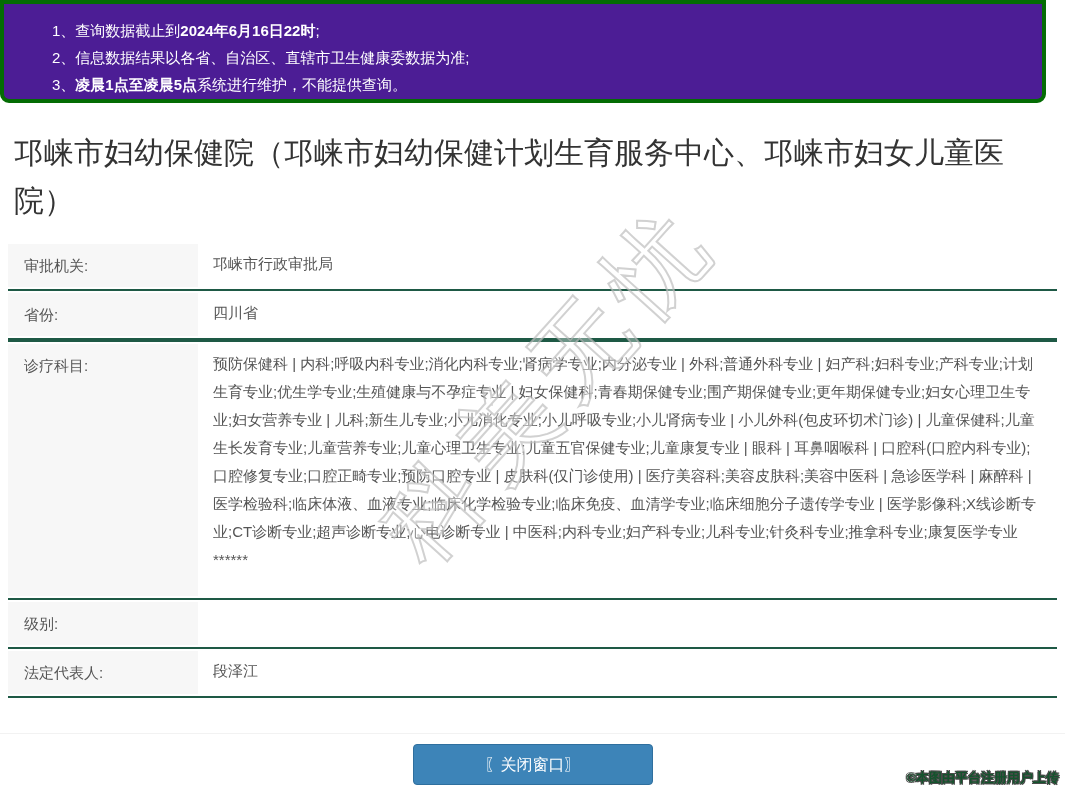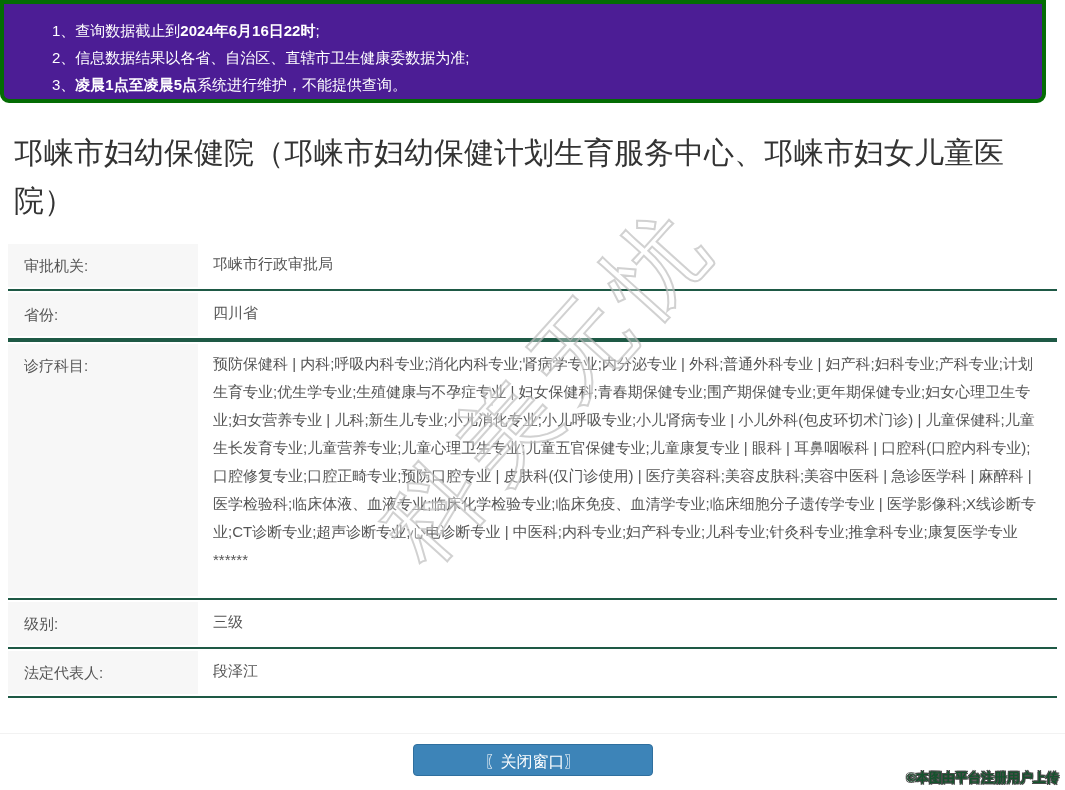--- a/index.html
+++ b/index.html
@@ -69,21 +69,21 @@
     left:0; bottom:0;
     width:1065px;
     height:57px;
     background:#ffffff;
     border-top:1px solid #f2f2f2;
     z-index:5;
   }
   .close-button {
     display:block;
     width:240px;
-    height:32px;
+    height:41px;
     margin:10px auto 0 auto;
     background:#3d84b8;
     border:1px solid #2f6f9e;
     border-radius:4px;
     color:#ffffff;
     font-size:16px;
     line-height:34px;
     text-align:center;
     cursor:pointer;
     font-family:"Liberation Sans","DejaVu Sans",sans-serif;
@@ -149,21 +149,20 @@
   <div class="row">
   </div>
 
   <div class="row multiline">
     <div class="cell-label">诊疗科目:</div>
     <div class="cell-value">预防保健科 | 内科;呼吸内科专业;消化内科专业;肾病学专业;内分泌专业 | 外科;普通外科专业 | 妇产科;妇科专业;产科专业;计划生育专业;优生学专业;生殖健康与不孕症专业 | 妇女保健科;青春期保健专业;围产期保健专业;更年期保健专业;妇女心理卫生专业;妇女营养专业 | 儿科;新生儿专业;小儿消化专业;小儿呼吸专业;小儿肾病专业 | 小儿外科(包皮环切术门诊) | 儿童保健科;儿童生长发育专业;儿童营养专业;儿童心理卫生专业;儿童五官保健专业;儿童康复专业 | 眼科 | 耳鼻咽喉科 | 口腔科(口腔内科专业);口腔修复专业;口腔正畸专业;预防口腔专业 | 皮肤科(仅门诊使用) | 医疗美容科;美容皮肤科;美容中医科 | 急诊医学科 | 麻醉科 | 医学检验科;临床体液、血液专业;临床化学检验专业;临床免疫、血清学专业;临床细胞分子遗传学专业 | 医学影像科;X线诊断专业;CT诊断专业;超声诊断专业;心电诊断专业 | 中医科;内科专业;妇产科专业;儿科专业;针灸科专业;推拿科专业;康复医学专业******</div>
   </div>
 
   <div class="row">
     <div class="cell-label">级别:</div>
-    <div class="cell-value">三级</div>
   </div>
 
   <div class="row">
     <div class="cell-label">法定代表人:</div>
     <div class="cell-value">段泽江</div>
   </div>
 
 </div>
 
 <div class="watermark-diagonal">科美无忧</div>

